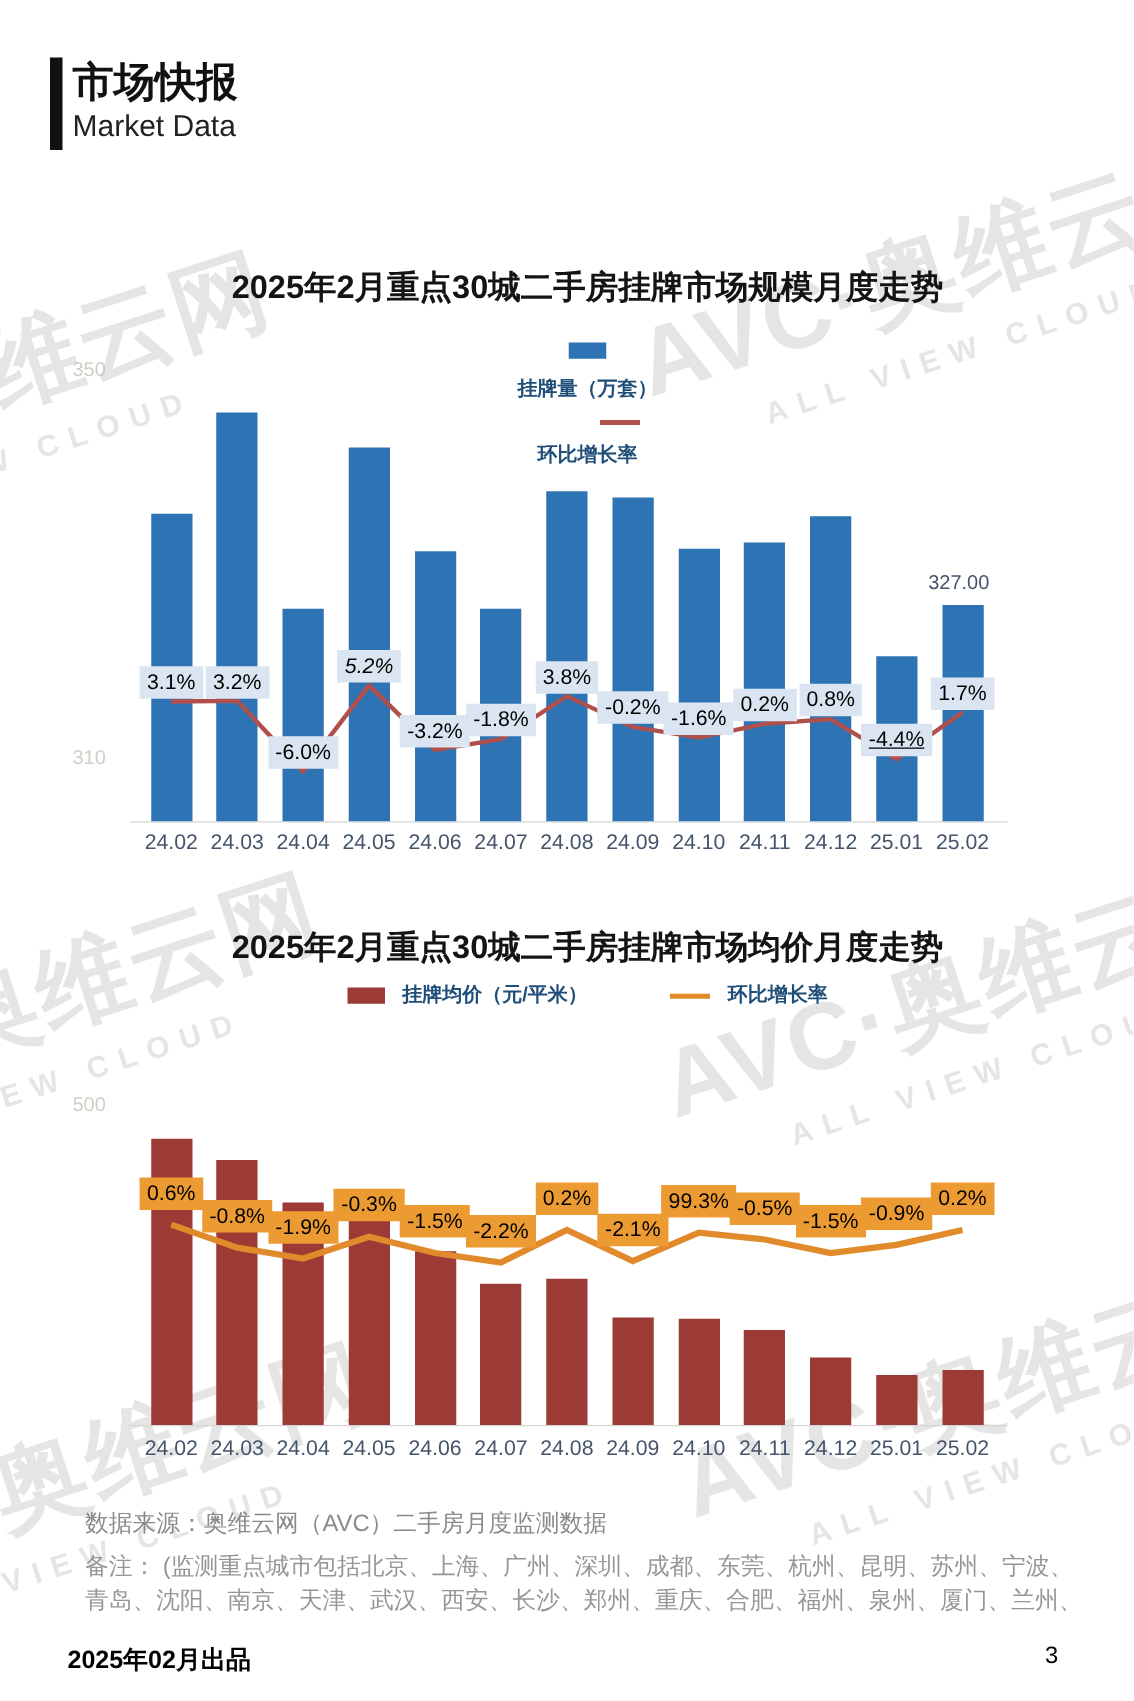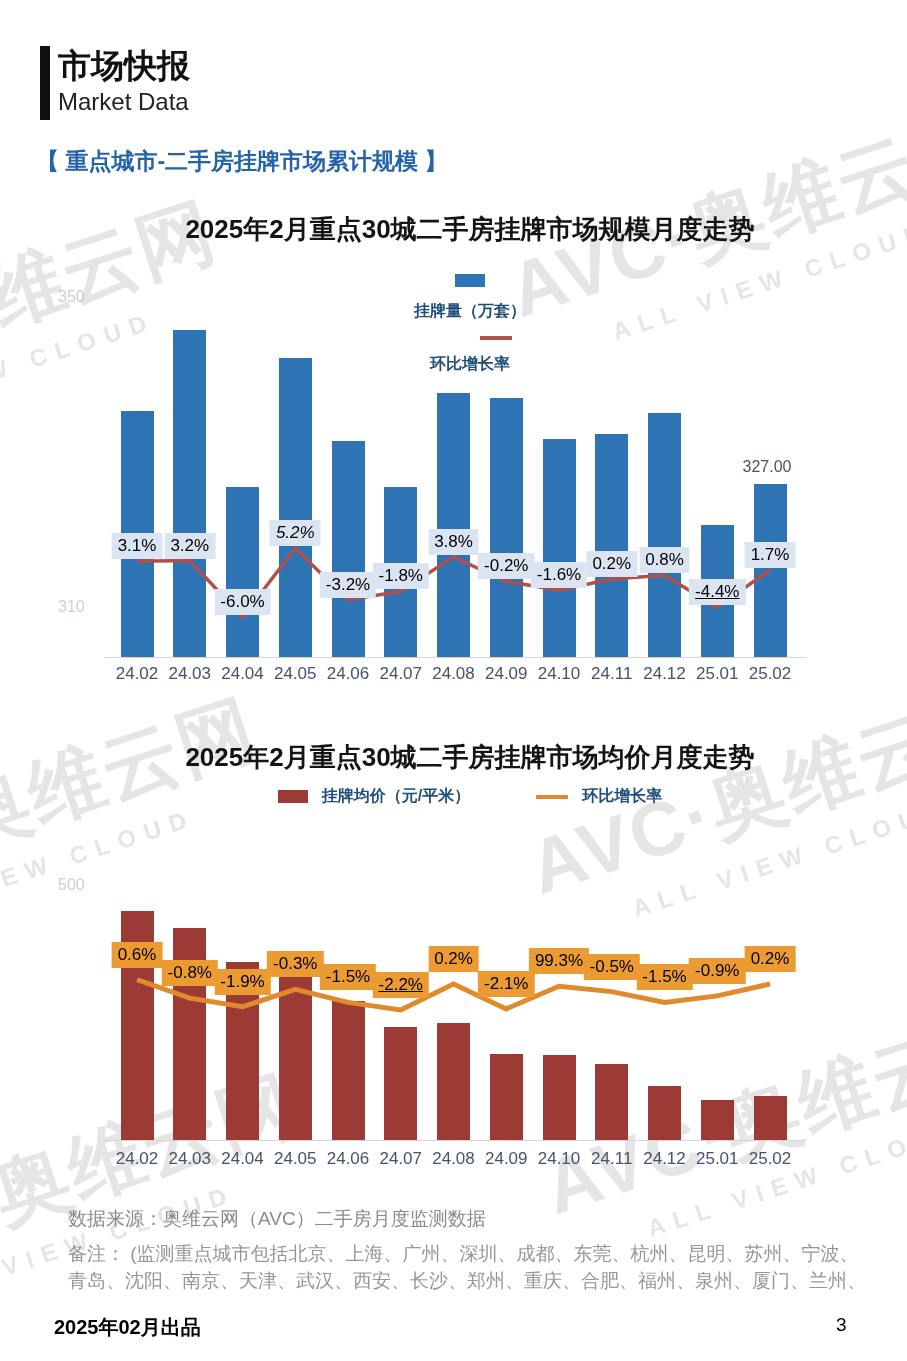--- a/index.html
+++ b/index.html
@@ -72,21 +72,20 @@
       <div class="wm" style="left: 540px; top: 1062px;">
         <div class="wm-logo">AVC·奥维云网</div>
         <div class="wm-sub">ALL VIEW CLOUD</div>
       </div>
     </div>
 
   <div class="content">
     <div class="hbar"></div>
     <div class="htitle">市场快报</div>
     <div class="hsub">Market Data</div>
-    <div class="section-title">【 重点城市-二手房挂牌市场累计规模 】</div>
 
     <div class="c-title c-title-1">2025年2月重点30城二手房挂牌市场规模月度走势</div>
     <div class="legend legend-1">
       <span class="sw-bar" style="background: rgb(46, 116, 181);"></span>
       <span class="ltext">挂牌量（万套）</span>
       <span class="sw-line" style="background: rgb(176, 80, 76);"></span>
       <span class="ltext">环比增长率</span>
     </div>
     <div class="plot" id="plot-0">
         <div class="axisline" style="left: 104px; width: 702px; top: 657px;"></div>
@@ -160,21 +159,21 @@
         <div class="bar" style="left: 700.75px; top: 1100px; width: 33px; height: 40px; background: rgb(156, 59, 53);"></div>
         <div class="bar" style="left: 753.5px; top: 1096px; width: 33px; height: 44px; background: rgb(156, 59, 53);"></div>
         <svg class="lineSvg" width="907" height="1361">
           <polyline points="137,979.7 189.75,998.1 242.5,1006.8 295.25,989.4 348,1002.4 400.75,1010.0 453.5,984.0 506.25,1008.9 559,986.2 611.75,991.6 664.5,1002.4 717.25,995.9 770,984.0" fill="none" stroke="#E08A2B" stroke-width="5"></polyline>
         </svg>
         <div class="pct pct-orange" style="left: 137px; top: 941.667px;">0.6%</div>
         <div class="pct pct-orange" style="left: 189.75px; top: 960.083px;">-0.8%</div>
         <div class="pct pct-orange" style="left: 242.5px; top: 968.75px;">-1.9%</div>
         <div class="pct pct-orange" style="left: 295.25px; top: 951.417px;">-0.3%</div>
         <div class="pct pct-orange" style="left: 348px; top: 964.417px;">-1.5%</div>
-        <div class="pct pct-orange" style="left: 400.75px; top: 972px; text-decoration: underline;">-2.2%</div>
+        <div class="pct pct-orange" style="left: 400.75px; top: 972px;">-2.2%</div>
         <div class="pct pct-orange" style="left: 453.5px; top: 946px;">0.2%</div>
         <div class="pct pct-orange" style="left: 506.25px; top: 970.917px;">-2.1%</div>
         <div class="pct pct-orange" style="left: 559px; top: 948.167px;">99.3%</div>
         <div class="pct pct-orange" style="left: 611.75px; top: 953.583px;">-0.5%</div>
         <div class="pct pct-orange" style="left: 664.5px; top: 964.417px;">-1.5%</div>
         <div class="pct pct-orange" style="left: 717.25px; top: 957.917px;">-0.9%</div>
         <div class="pct pct-orange" style="left: 770px; top: 946px;">0.2%</div>
         <div class="xlab" style="left: 137px; top: 1149px;">24.02</div>
         <div class="xlab" style="left: 189.75px; top: 1149px;">24.03</div>
         <div class="xlab" style="left: 242.5px; top: 1149px;">24.04</div>

